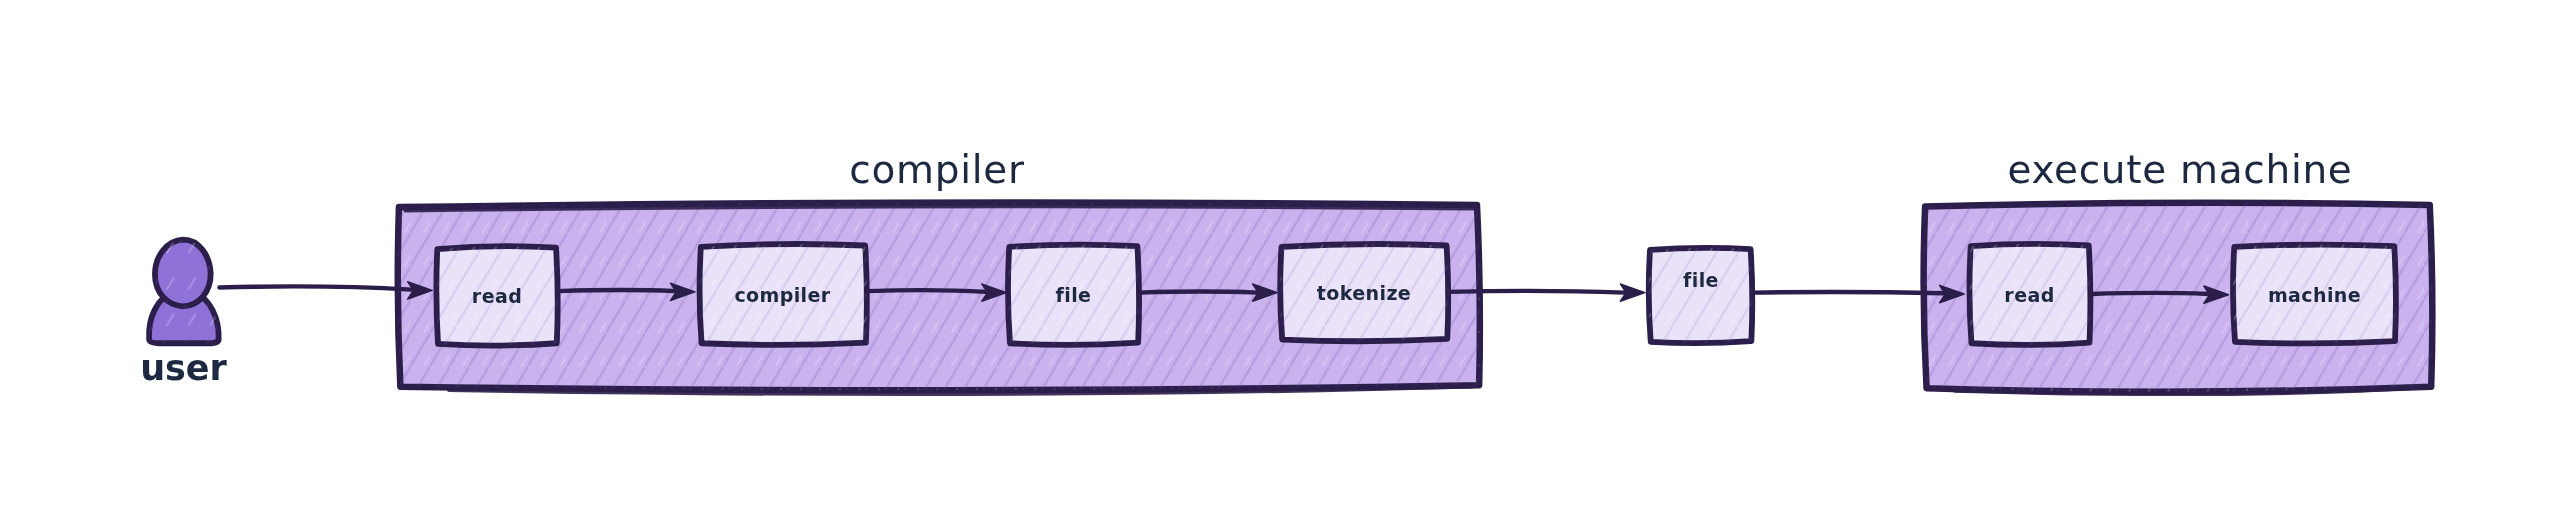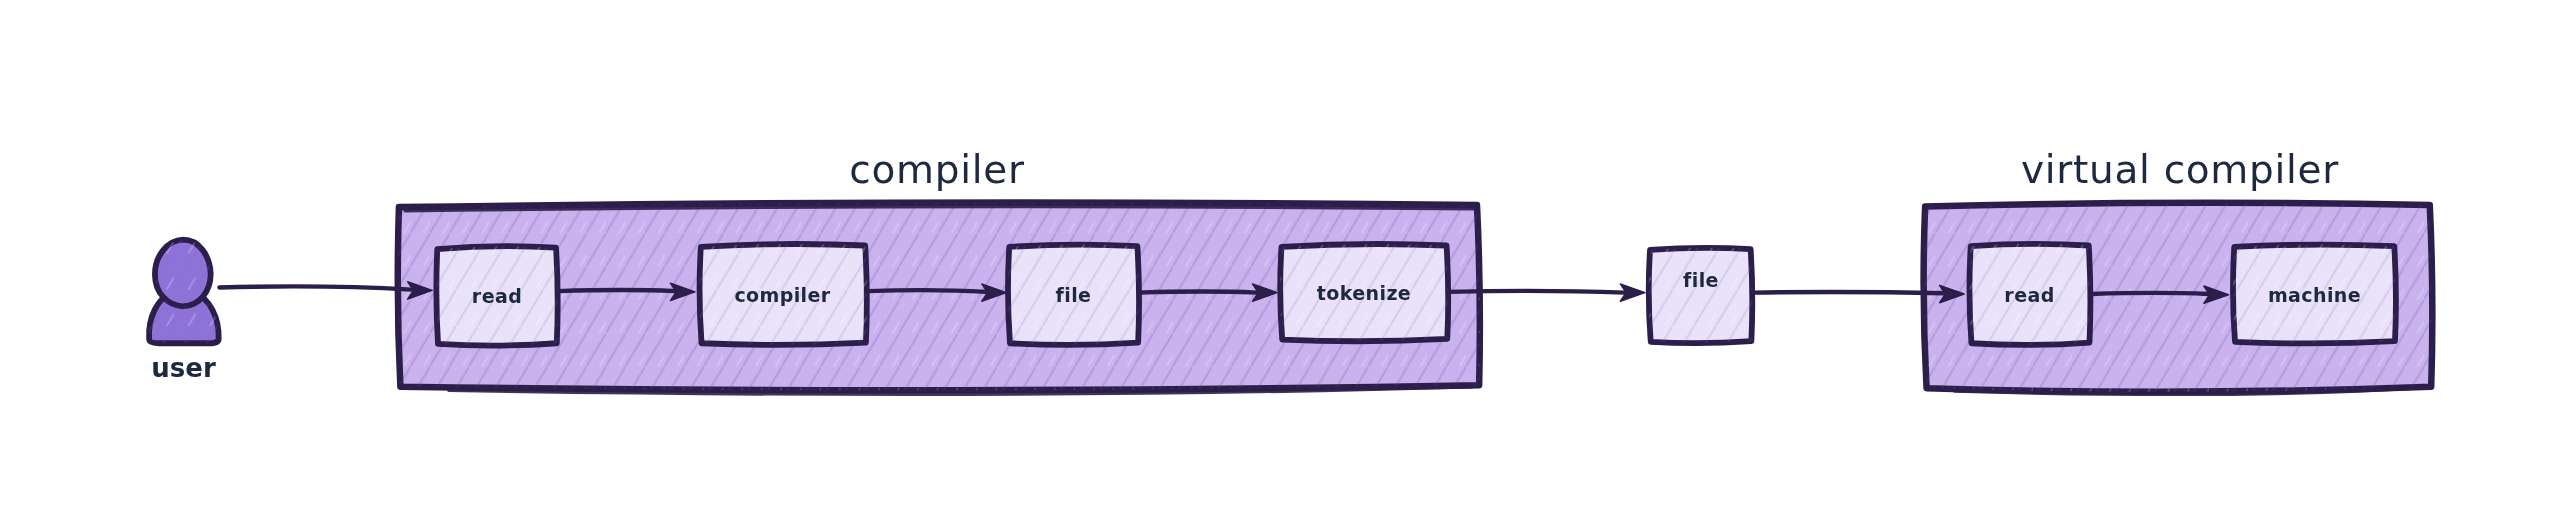--- a/index.html
+++ b/index.html
@@ -25,21 +25,21 @@
   .arrow-line{fill:none;stroke:var(--ink);stroke-width:6;stroke-linecap:round;}
   .arrow-head{fill:var(--ink);stroke:var(--ink);stroke-width:2;stroke-linejoin:round;}
   .actor-shape{fill:var(--actor-fill);stroke:var(--ink);stroke-width:8;stroke-linejoin:round;}
   .actor-hatch{fill:url(#hatch-node);stroke:none;}
 
   
   .label{position:absolute;display:flex;align-items:center;justify-content:center;
          text-align:center;color:var(--text);white-space:nowrap;}
   .group-title{font-size:39px;font-weight:normal;letter-spacing:0.7px;}
   .node-label{font-size:19px;font-weight:bold;letter-spacing:0.4px;}
-  .actor-label{font-size:26px;font-weight:bold;}
+  .actor-label{font-size:35px;font-weight:bold;}
 </style>
 </head>
 <body>
 
 <div class="canvas">
 
   <svg viewBox="0 0 3558 736">
     <defs>
       <pattern id="hatch-container" patternUnits="userSpaceOnUse" width="27" height="46">
         <path d="M-2,49 L29,-3" stroke="rgba(94,64,158,0.20)" stroke-width="3" fill="none"></path>
@@ -126,21 +126,21 @@
 
     <g>
       <path class="actor-shape" d="M206,469 C204,438 218,412 237,404 C244,400 262,400 269,404 C289,412 303,438 302,468 C302,472 296,474 289,474 L219,474 C212,474 206,473 206,469 Z"></path>
       <path class="actor-shape" d="M253,331 C231,332 214,353 214,379 C214,404 231,422 253,423 C275,422 291,403 291,378 C290,352 274,331 253,331 Z"></path>
       <path class="actor-hatch" d="M206,469 C204,438 218,412 237,404 C244,400 262,400 269,404 C289,412 303,438 302,468 C302,472 296,474 289,474 L219,474 C212,474 206,473 206,469 Z M253,331 C231,332 214,353 214,379 C214,404 231,422 253,423 C275,422 291,403 291,378 C290,352 274,331 253,331 Z"></path>
     </g>
   </svg>
 
   <div class="label group-title" style="left:720px;top:143px;width:434px;height:52px;">compiler</div>
 
-  <div class="label group-title" style="left:1963px;top:143px;width:434px;height:52px;">virtual compiler</div>
+  <div class="label group-title" style="left:1963px;top:143px;width:434px;height:52px;">execute machine</div>
 
   <div class="label actor-label" style="left:111px;top:350px;width:145px;height:35px;">user</div>
 
   <div class="label node-label" style="left:436px;top:246px;width:122px;height:99px;">read</div>
 
   <div class="label node-label" style="left:699px;top:244px;width:167px;height:101px;">compiler</div>
 
   <div class="label node-label" style="left:1008px;top:244px;width:131px;height:101px;">file</div>
 
   <div class="label node-label" style="left:1280px;top:245px;width:168px;height:96px;">tokenize</div>

